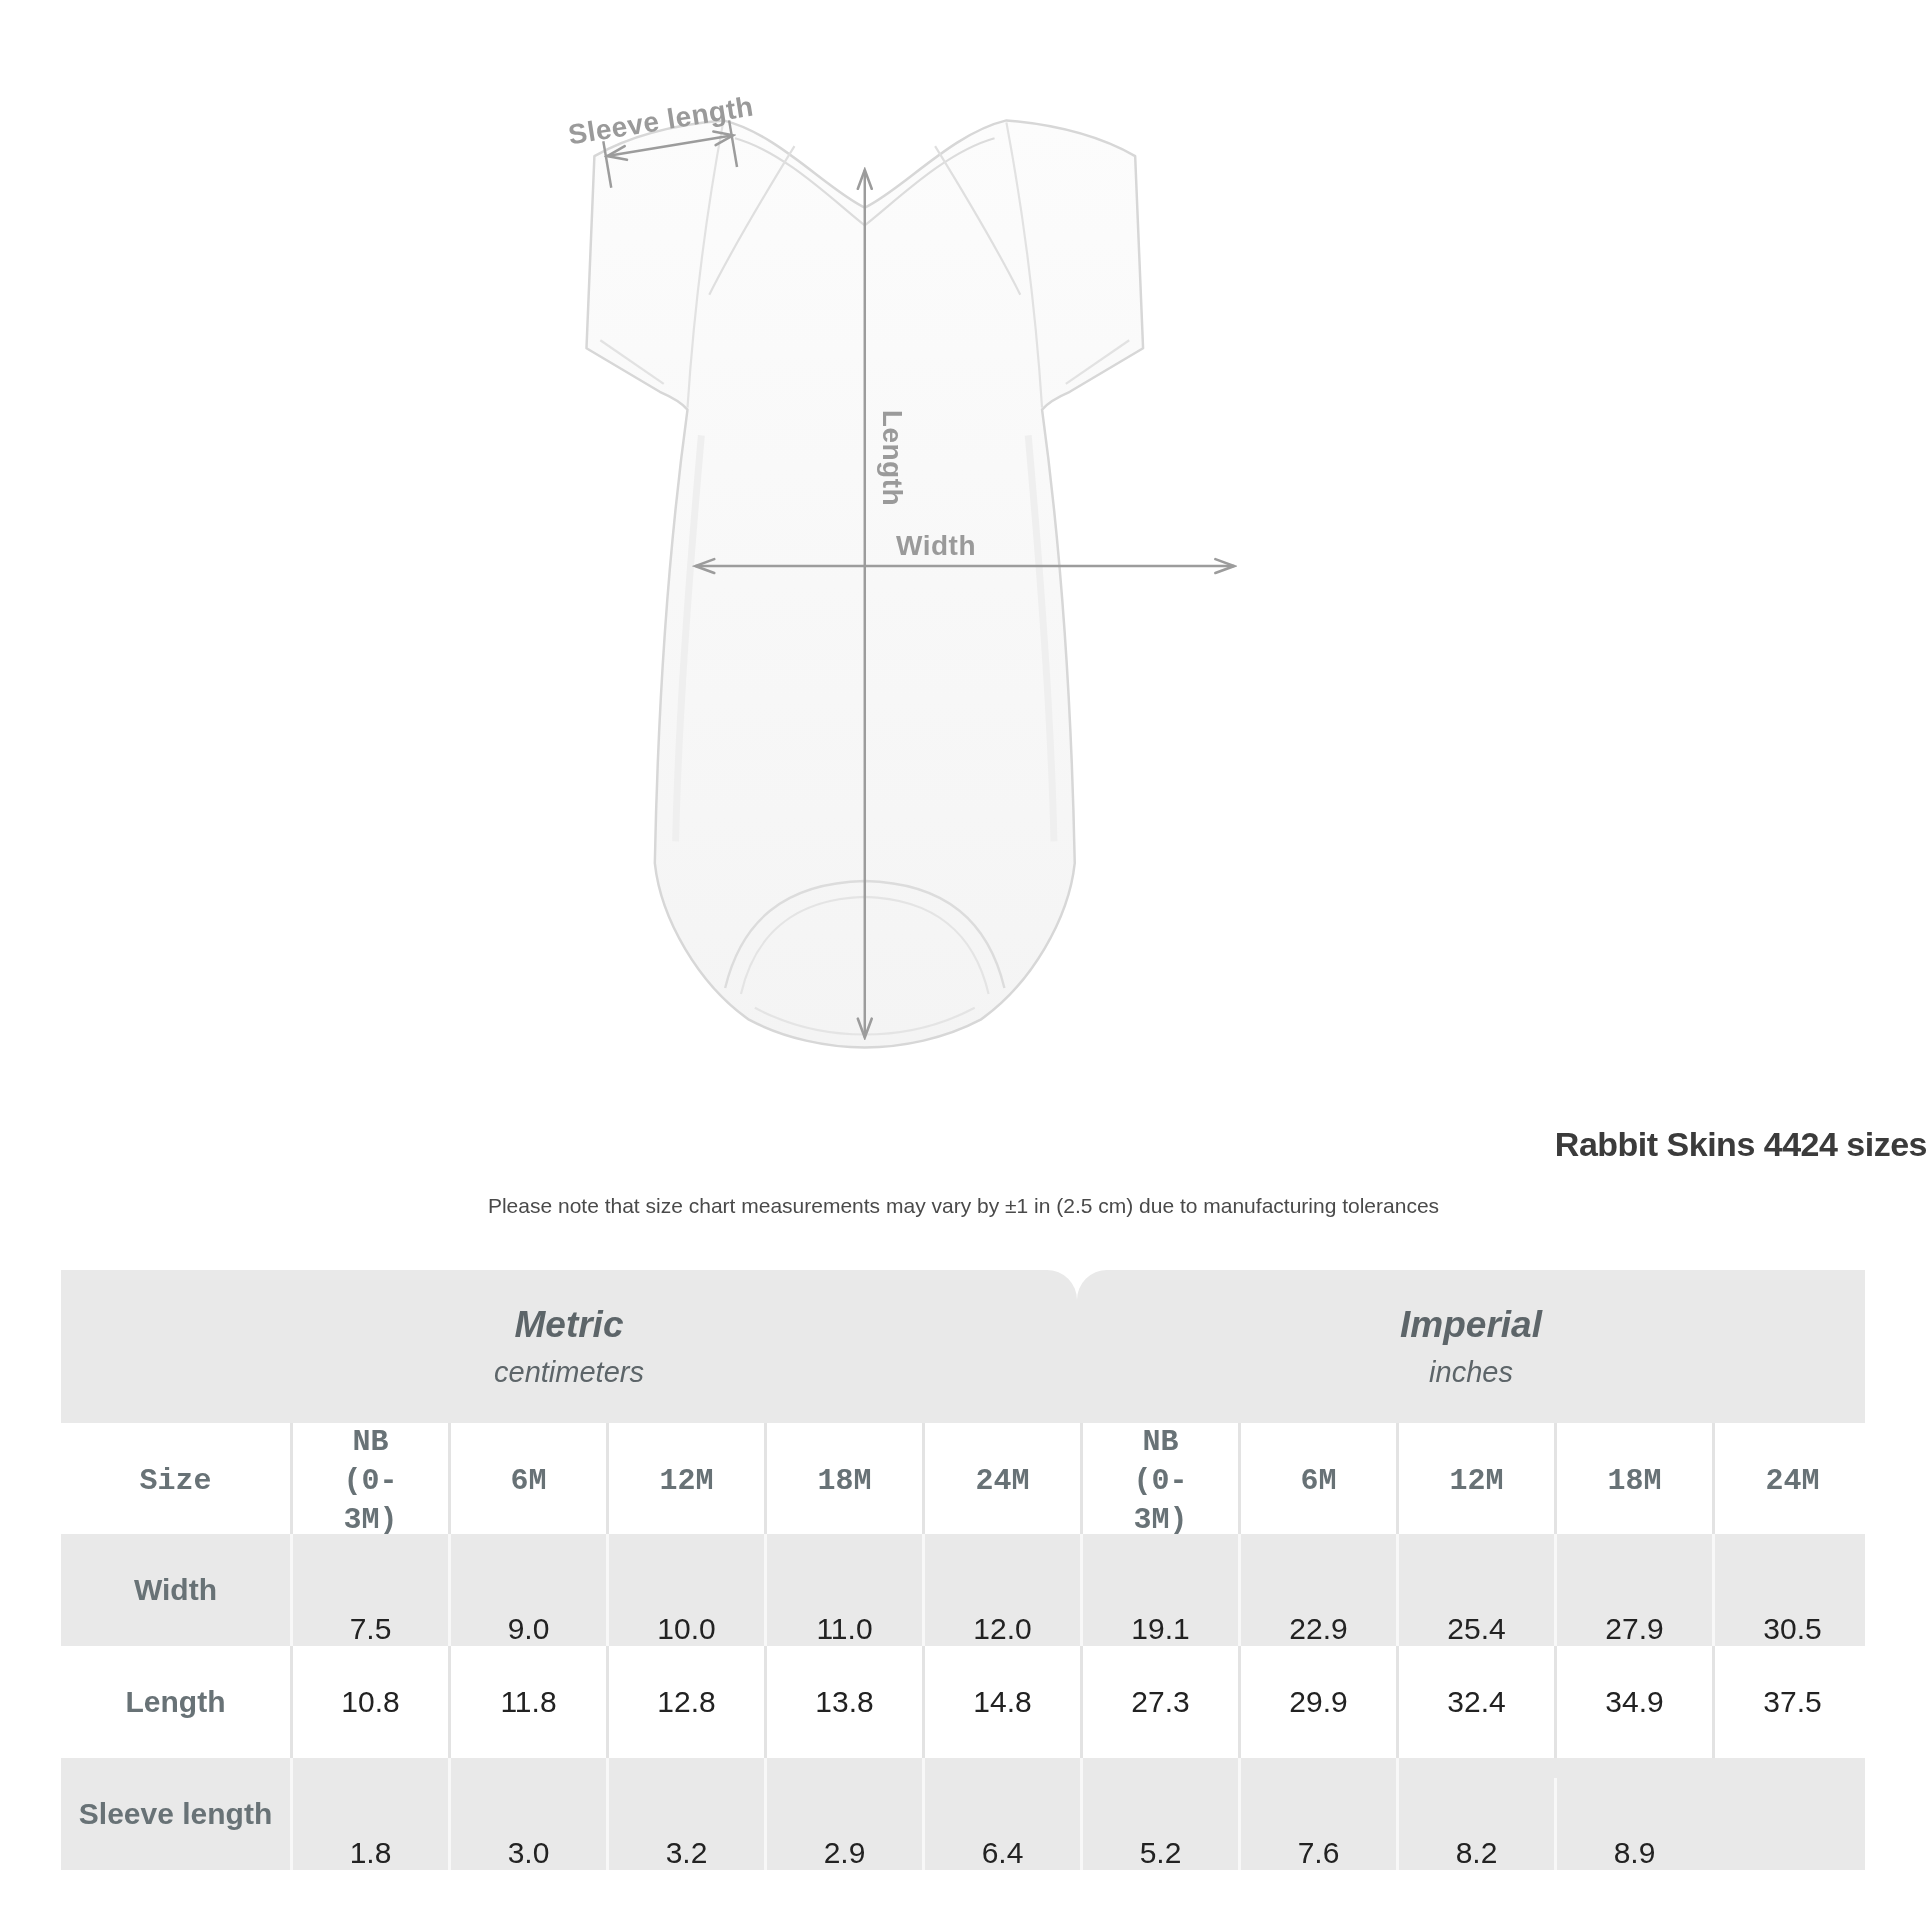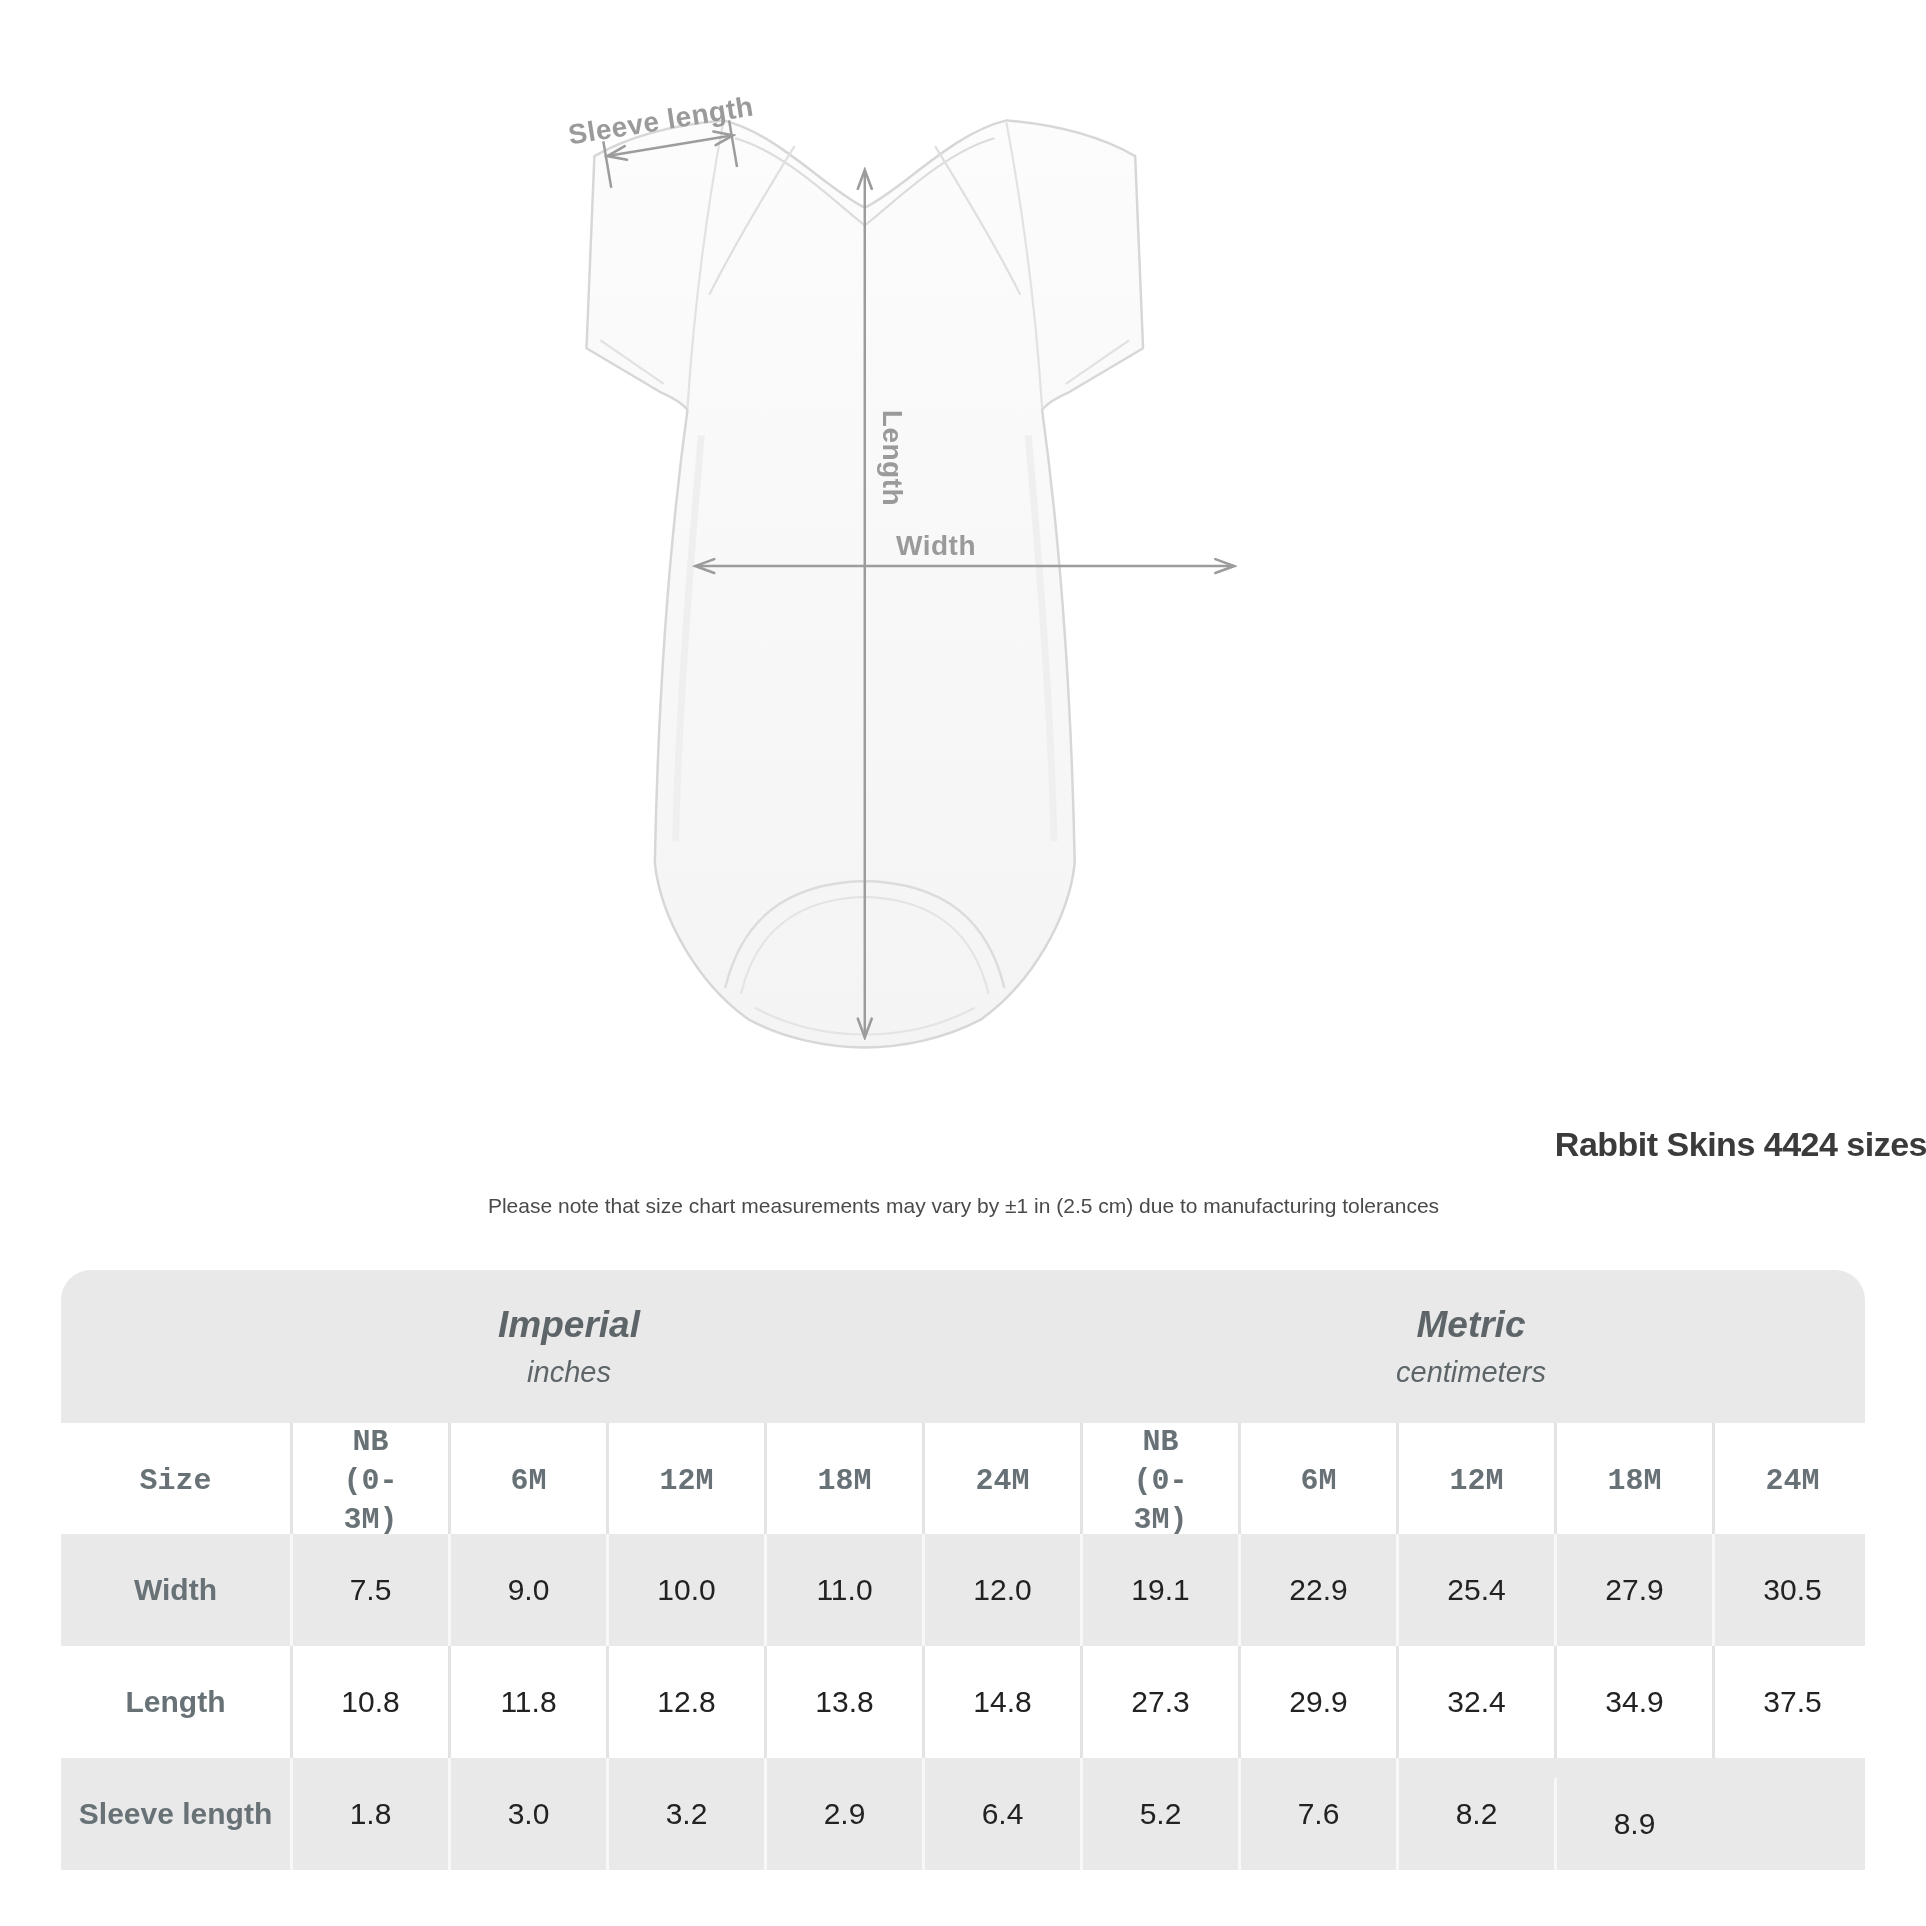--- a/index.html
+++ b/index.html
@@ -45,21 +45,21 @@
 
   .trow { display:grid; grid-template-columns:229px repeat(10, 158px); }
   .hrow { height:111px; background:#ffffff;font-family:Liberation Mono, monospace; }
   .drow { height:112px; }
   .drow.gray  { background:#e9e9e9; }
   .drow.white { background:#ffffff; }
 
   .cell { display:flex; align-items:center; justify-content:center; text-align:center; }
   .hrow .cell + .cell,
   .drow.white .cell + .cell { border-left:3px solid #e3e3e3; }
-  .drow.gray  .cell + .cell { border-left:3px solid #f8f8f8; }
+  .drow.gray  .cell + .cell { border-left:3px solid #f8f8f8;align-items:flex-end; }
   .drow.last .cell:first-child { border-bottom-left-radius:30px; }
   .drow.last .cell:last-child  { border-bottom-right-radius:30px;margin-top:20px; }
 
   .head-label { font-size:30px; font-weight:bold; color:#687276; line-height:1.3; }
   .nb-wrap { display:inline-block; max-width:107px; }
   .row-label { font-size:30px; font-weight:bold; color:#687276; }
   .val { font-size:30px; color:#222222; }
 </style>
 </head>
 <body>
@@ -127,28 +127,28 @@
   <div class="dim-label sleeve">Sleeve length</div>
   <div class="dim-label length">Length</div>
   <div class="dim-label width">Width</div>
 
   <div class="title">Rabbit Skins 4424 sizes</div>
   <div class="subtitle">Please note that size chart measurements may vary by ±1 in (2.5 cm) due to manufacturing tolerances</div>
 
   <div class="size-table">
 
     <div class="band">
+      <div class="band-cell right">
+        <div class="unit-label">Metric</div>
+        <div class="unit-sub">centimeters</div>
+      </div>
       <div class="band-cell left">
         <div class="unit-label">Imperial</div>
         <div class="unit-sub">inches</div>
       </div>
-      <div class="band-cell right">
-        <div class="unit-label">Metric</div>
-        <div class="unit-sub">centimeters</div>
-      </div>
     </div>
 
     <div class="trow hrow">
       <div class="cell">
           <span class="head-label">Size</span>
         </div>
       <div class="cell">
           <span class="head-label nb-wrap">NB (0-3M)</span>
         </div>
       <div class="cell">

